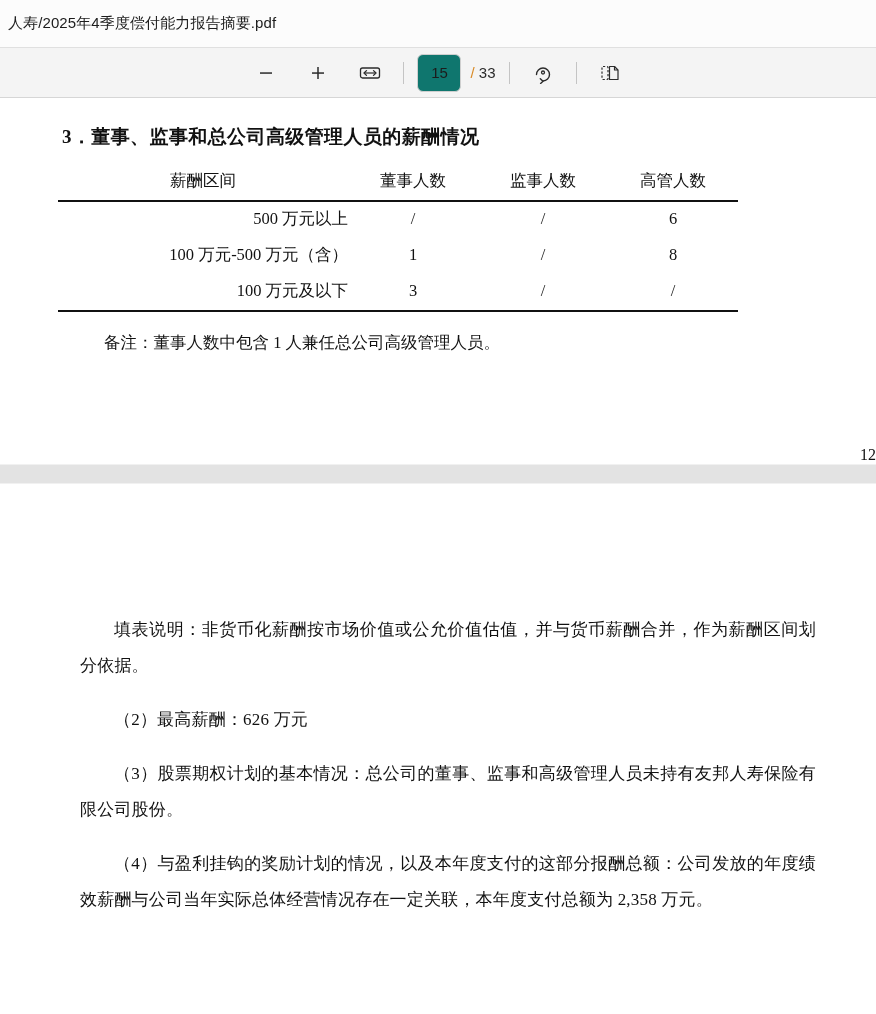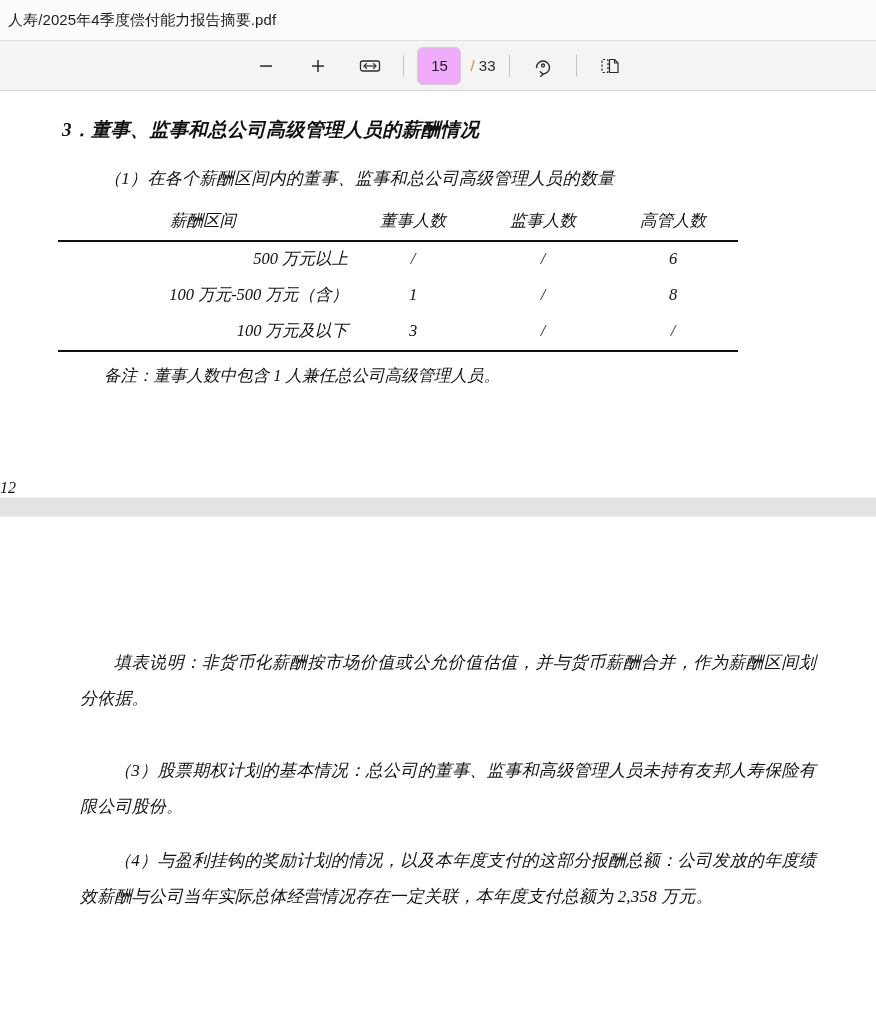--- a/index.html
+++ b/index.html
@@ -10,21 +10,21 @@
   body {
     width: 876px;
     height: 1014px;
     overflow: hidden;
     font-family: "Liberation Sans", "DejaVu Sans", sans-serif;
     color: #1a1a1a;
   }
 
   
   .titlebar {
-    height: 41px;
+    height: 48px;
     box-sizing: border-box;
     background: #fcfcfc;
     display: flex;
     align-items: center;
     padding: 0 8px;
     border-bottom: 1px solid #e0e0e0;
   }
   .titlebar-text {
     font-size: 15px;
     color: #1c1c1c;
@@ -59,21 +59,21 @@
     height: 22px;
     background: #c4c4c4;
     margin: 0 7px;
   }
   .page-input {
     width: 44px;
     height: 38px;
     box-sizing: border-box;
     border: 1px solid #cfcfcf;
     border-radius: 6px;
-    background: #f0abfc;
+    background: #0f766e;
     text-align: center;
     font-size: 15px;
     color: #1c1c1c;
     font-family: "Liberation Sans", sans-serif;
     margin-left: 6px;
     outline: none;
   }
   .page-total {
     font-size: 15px;
     margin: 0 6px 0 9px;
@@ -85,21 +85,20 @@
   
   .viewer {
     position: relative;
     background: #ffffff;
     height: 923px;
     overflow: hidden;
   }
   .pdf-page {
     background: #ffffff;
     position: relative;
-    font-style: italic;
   }
   .page-gap {
     height: 18px;
     background: #e3e3e3;
     border-top: 1px solid #f1f1f1;
     border-bottom: 1px solid #f1f1f1;
   }
 
   
   .doc {
@@ -137,25 +136,25 @@
   table.pay-table thead tr { border-bottom: 2.5px solid #111; }
   table.pay-table tbody tr:last-child { border-bottom: 2.5px solid #111; }
   table.pay-table td.range { width: 290px; text-align: right; }
   table.pay-table td.num,
   table.pay-table th.num { width: 130px; }
   .slashcell { color: #222; }
 
   .note {
     font-size: 16.5px;
     margin: 0;
-    padding: 13px 0 0 104px;
+    padding: 20px 0 0 104px;
   }
   .page-number {
     font-size: 16px;
-    text-align: left;
+    text-align: right;
     padding-top: 92px;
   }
 
   .body-para {
     font-size: 17px;
     line-height: 36px;
     margin: 0;
     padding: 0 60px 0 80px;
     text-align: justify;
     text-indent: 34px;
@@ -227,21 +226,20 @@
   </div>
 
 </div>
 
 <div class="viewer">
 
   <div class="pdf-page doc">
 
     <div class="heading">3．董事、监事和总公司高级管理人员的薪酬情况</div>
 
-    <div class="subheading">（1）在各个薪酬区间内的董事、监事和总公司高级管理人员的数量</div>
 
     <table class="pay-table">
       <thead>
         <tr>
           <th class="range">薪酬区间</th>
           <th class="num">董事人数</th>
           <th class="num">监事人数</th>
           <th class="num">高管人数</th>
         </tr>
       </thead>
@@ -273,20 +271,21 @@
   </div>
 
   <div class="page-gap"></div>
 
   <div class="pdf-page doc">
     <div class="page2-top"></div>
 
     <p class="body-para">填表说明：非货币化薪酬按市场价值或公允价值估值，并与货币薪酬合并，作为薪酬区间划分依据。</p>
     <div class="para-spacer"></div>
 
+    <p class="body-para">（2）最高薪酬：626 万元</p>
     <div class="para-spacer"></div>
 
     <p class="body-para">（3）股票期权计划的基本情况：总公司的董事、监事和高级管理人员未持有友邦人寿保险有限公司股份。</p>
     <div class="para-spacer"></div>
 
     <p class="body-para">（4）与盈利挂钩的奖励计划的情况，以及本年度支付的这部分报酬总额：公司发放的年度绩效薪酬与公司当年实际总体经营情况存在一定关联，本年度支付总额为 2,358 万元。</p>
   </div>
 
 </div>
 

